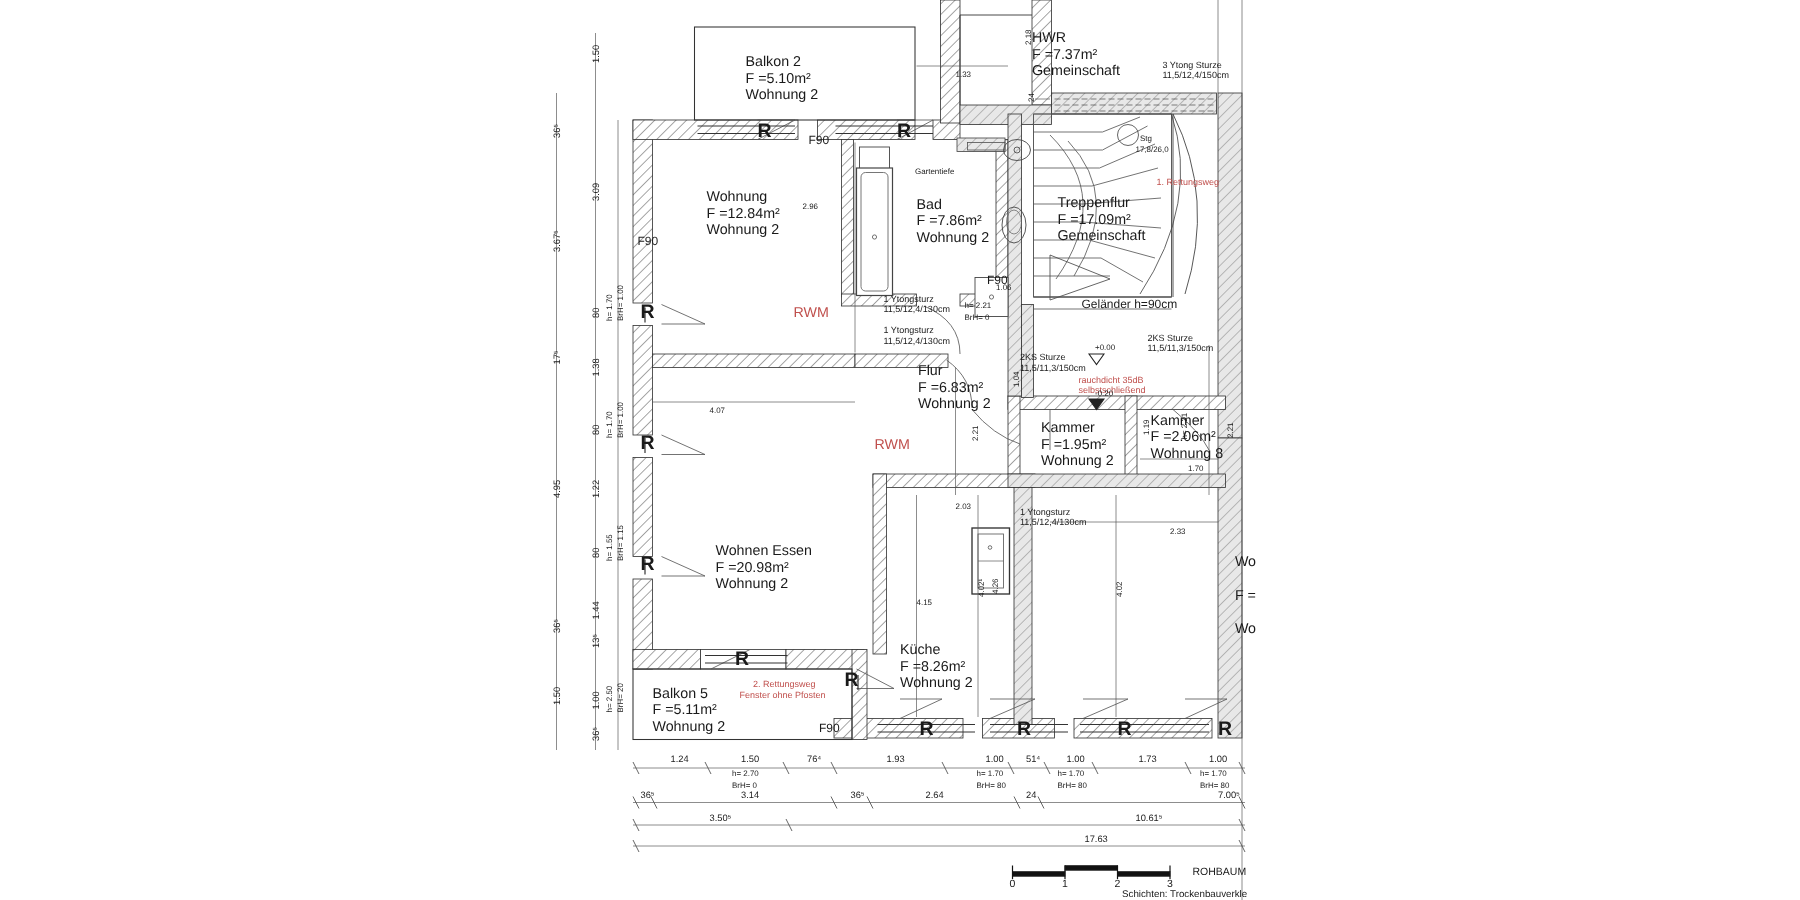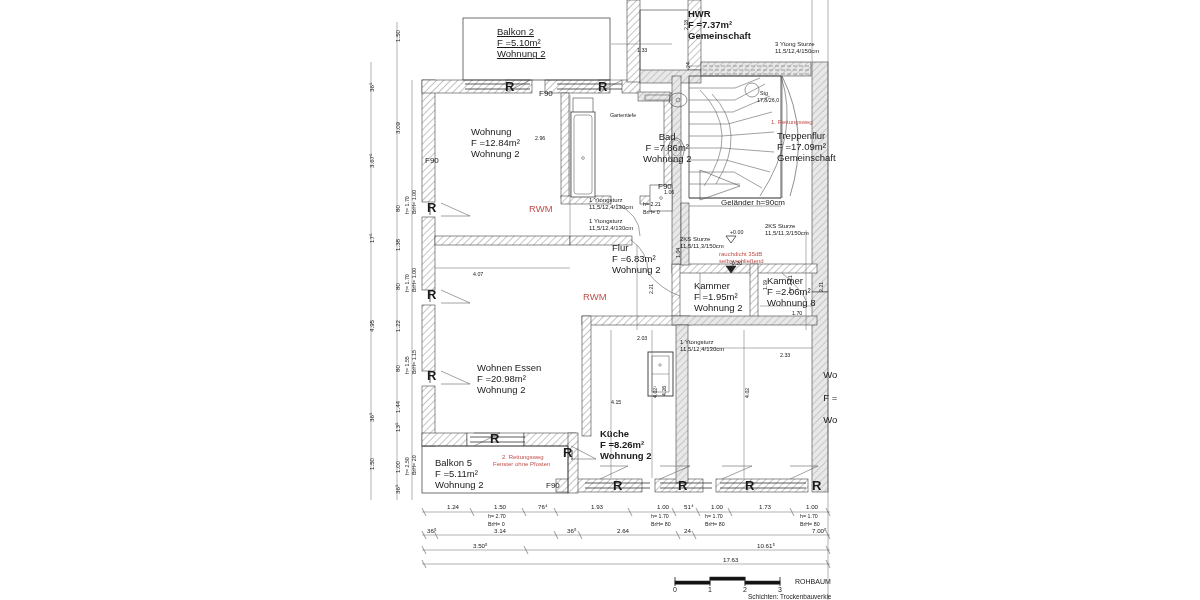--- a/index.html
+++ b/index.html
@@ -255,30 +255,30 @@
       <rect x="745" y="581" width="35" height="3.2" fill="#111"></rect>
       <line x1="675" y1="577" x2="675" y2="586" stroke="#111" stroke-width="0.8"></line>
       <line x1="710" y1="577" x2="710" y2="586" stroke="#111" stroke-width="0.8"></line>
       <line x1="745" y1="577" x2="745" y2="586" stroke="#111" stroke-width="0.8"></line>
       <line x1="780" y1="577" x2="780" y2="586" stroke="#111" stroke-width="0.8"></line>
     </g>
   </g>
 </svg>
 
 <div id="rooms-layer">
-      <div class="txt room" style="left: 497px; top: 26px; text-decoration: underline;"><div>Balkon 2</div><div>F =5.10m²</div><div>Wohnung 2</div></div>
-      <div class="txt room" style="left: 688px; top: 8px; font-weight: bold;"><div>HWR</div><div>F =7.37m²</div><div>Gemeinschaft</div></div>
+      <div class="txt room" style="left: 497px; top: 36px;"><div>Balkon 2</div><div>F =5.10m²</div><div>Wohnung 2</div></div>
+      <div class="txt room" style="left: 688px; top: 20px;"><div>HWR</div><div>F =7.37m²</div><div>Gemeinschaft</div></div>
       <div class="txt room" style="left: 471px; top: 126px;"><div>Wohnung</div><div>F =12.84m²</div><div>Wohnung 2</div></div>
-      <div class="txt room" style="left: 643px; top: 131px; text-align: center;"><div>Bad</div><div>F =7.86m²</div><div>Wohnung 2</div></div>
-      <div class="txt room" style="left: 777px; top: 130px;"><div>Treppenflur</div><div>F =17.09m²</div><div>Gemeinschaft</div></div>
+      <div class="txt room" style="left: 611px; top: 131px;"><div>Bad</div><div>F =7.86m²</div><div>Wohnung 2</div></div>
+      <div class="txt room" style="left: 705px; top: 130px;"><div>Treppenflur</div><div>F =17.09m²</div><div>Gemeinschaft</div></div>
       <div class="txt room" style="left: 612px; top: 242px;"><div>Flur</div><div>F =6.83m²</div><div>Wohnung 2</div></div>
       <div class="txt room" style="left: 694px; top: 280px;"><div>Kammer</div><div>F =1.95m²</div><div>Wohnung 2</div></div>
       <div class="txt room" style="left: 767px; top: 275px;"><div>Kammer</div><div>F =2.06m²</div><div>Wohnung 8</div></div>
       <div class="txt room" style="left: 477px; top: 362px;"><div>Wohnen Essen</div><div>F =20.98m²</div><div>Wohnung 2</div></div>
-      <div class="txt room" style="left: 600px; top: 428px; font-weight: bold;"><div>Küche</div><div>F =8.26m²</div><div>Wohnung 2</div></div>
+      <div class="txt room" style="left: 600px; top: 428px;"><div>Küche</div><div>F =8.26m²</div><div>Wohnung 2</div></div>
       <div class="txt room" style="left: 435px; top: 457px;"><div>Balkon 5</div><div>F =5.11m²</div><div>Wohnung 2</div></div>
     </div>
 <div id="red-layer">
       <div class="txt red room" style="left: 529px; top: 203px;">RWM</div>
       <div class="txt red room" style="left: 583px; top: 291px;">RWM</div>
       <div class="txt red tiny" style="left: 771px; top: 119px;">1. Rettungsweg</div>
       <div class="txt red tiny" style="left: 719px; top: 251px;">rauchdicht 35dB</div>
       <div class="txt red tiny" style="left: 719px; top: 258px;">selbstschließend</div>
       <div class="txt red tiny" style="left: 502px; top: 454px;">2. Rettungsweg</div>
       <div class="txt red tiny" style="left: 493px; top: 461px;">Fenster ohne Pfosten</div>

